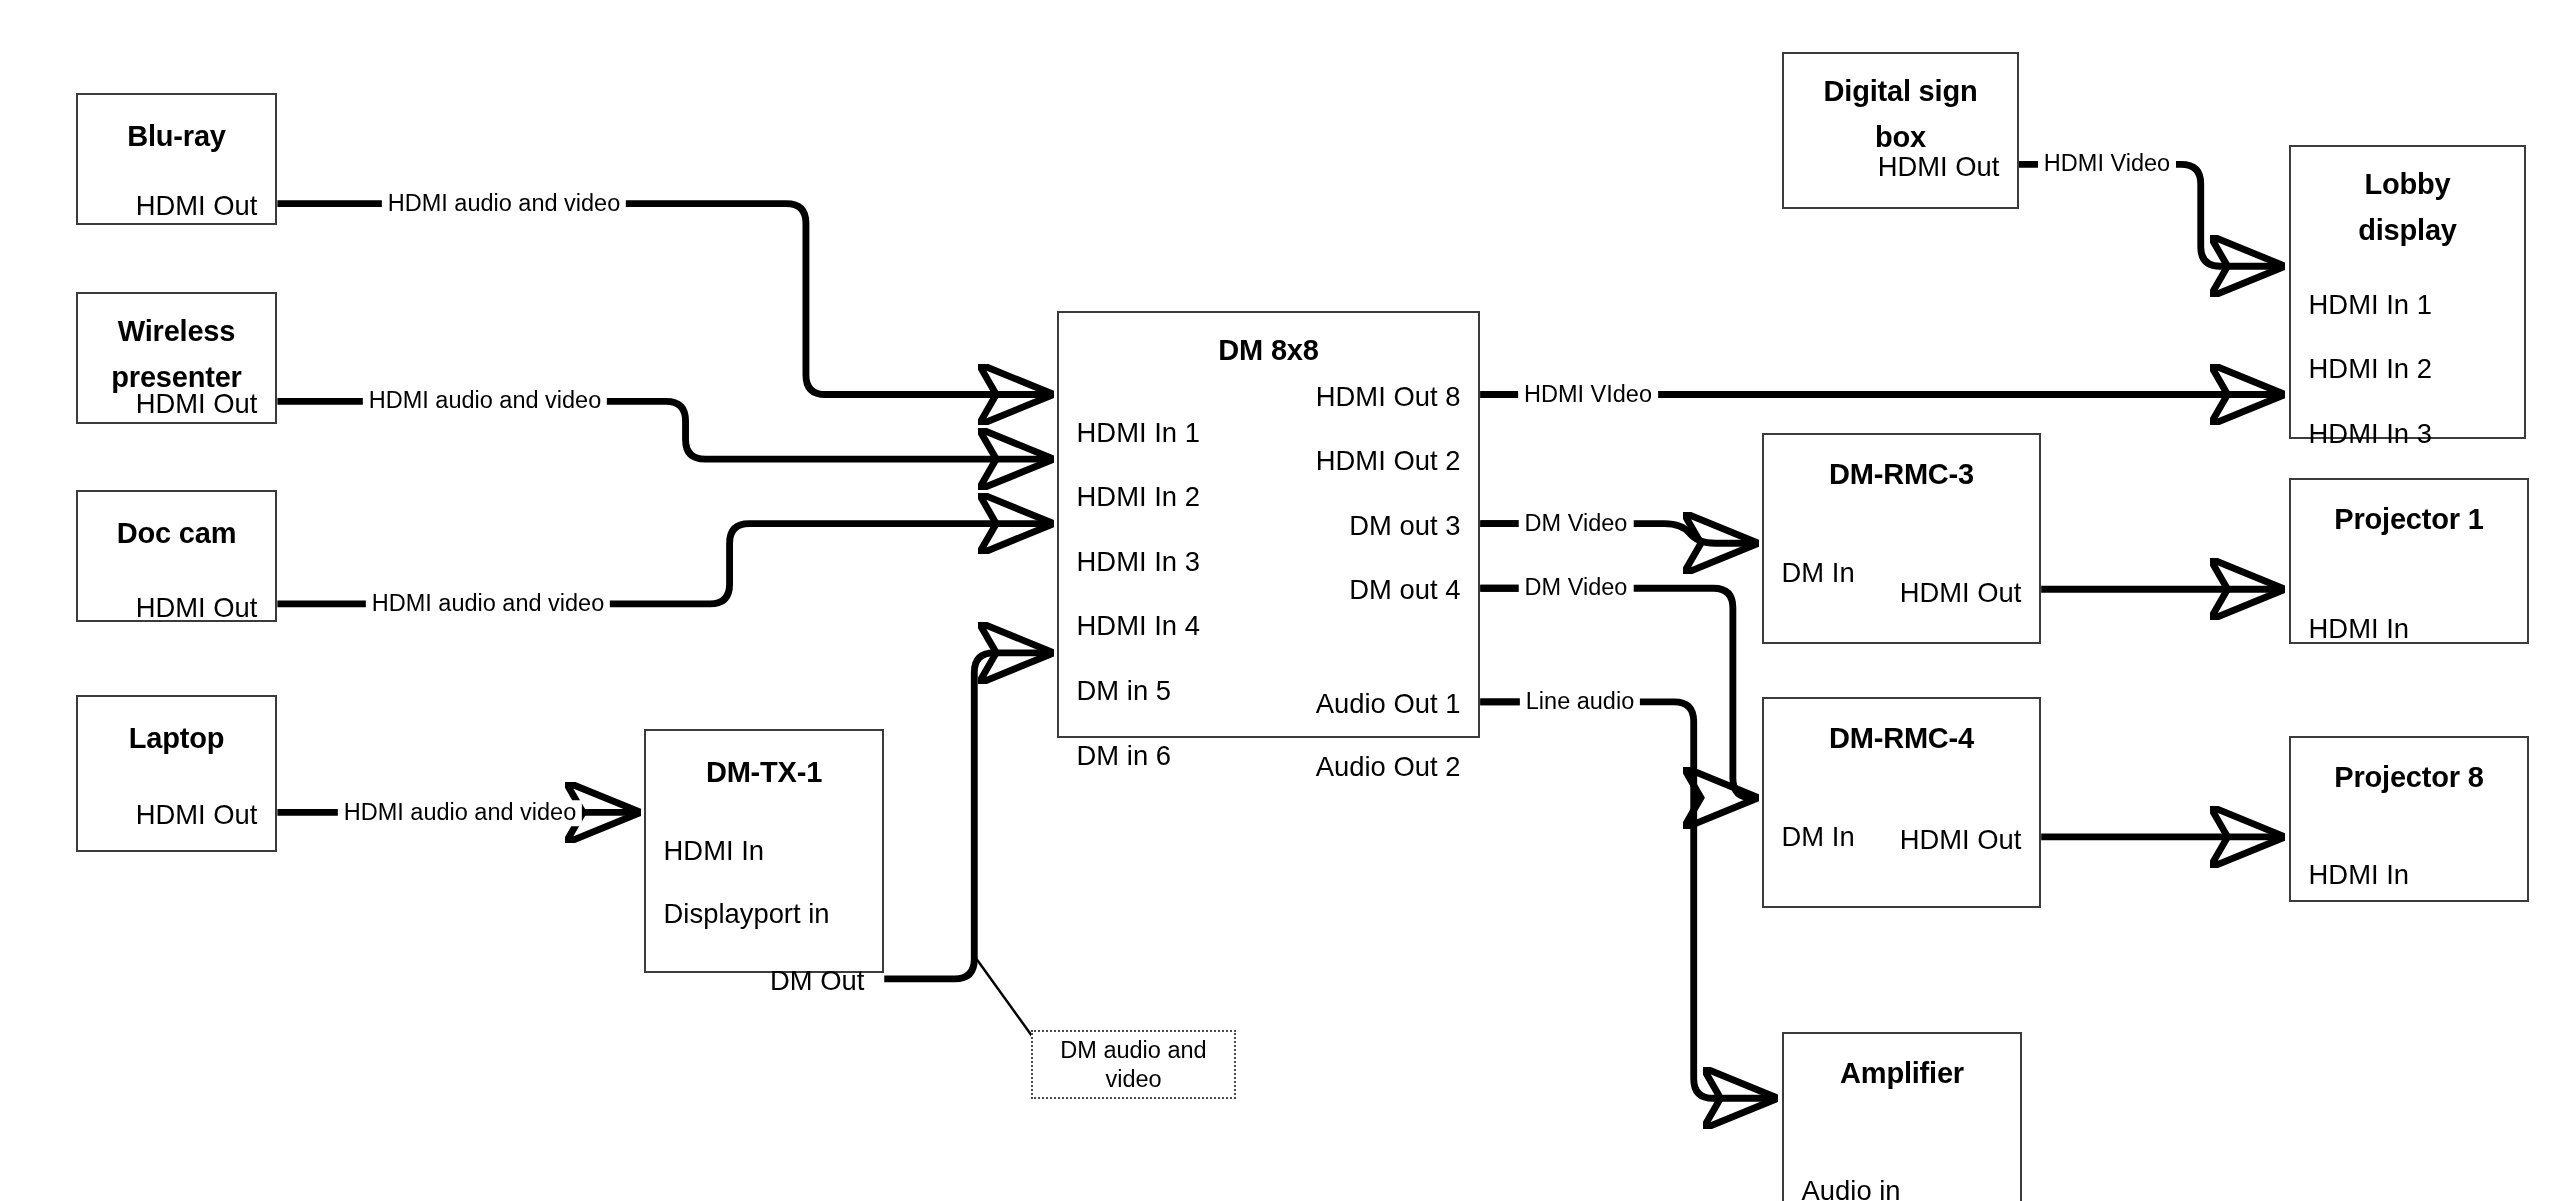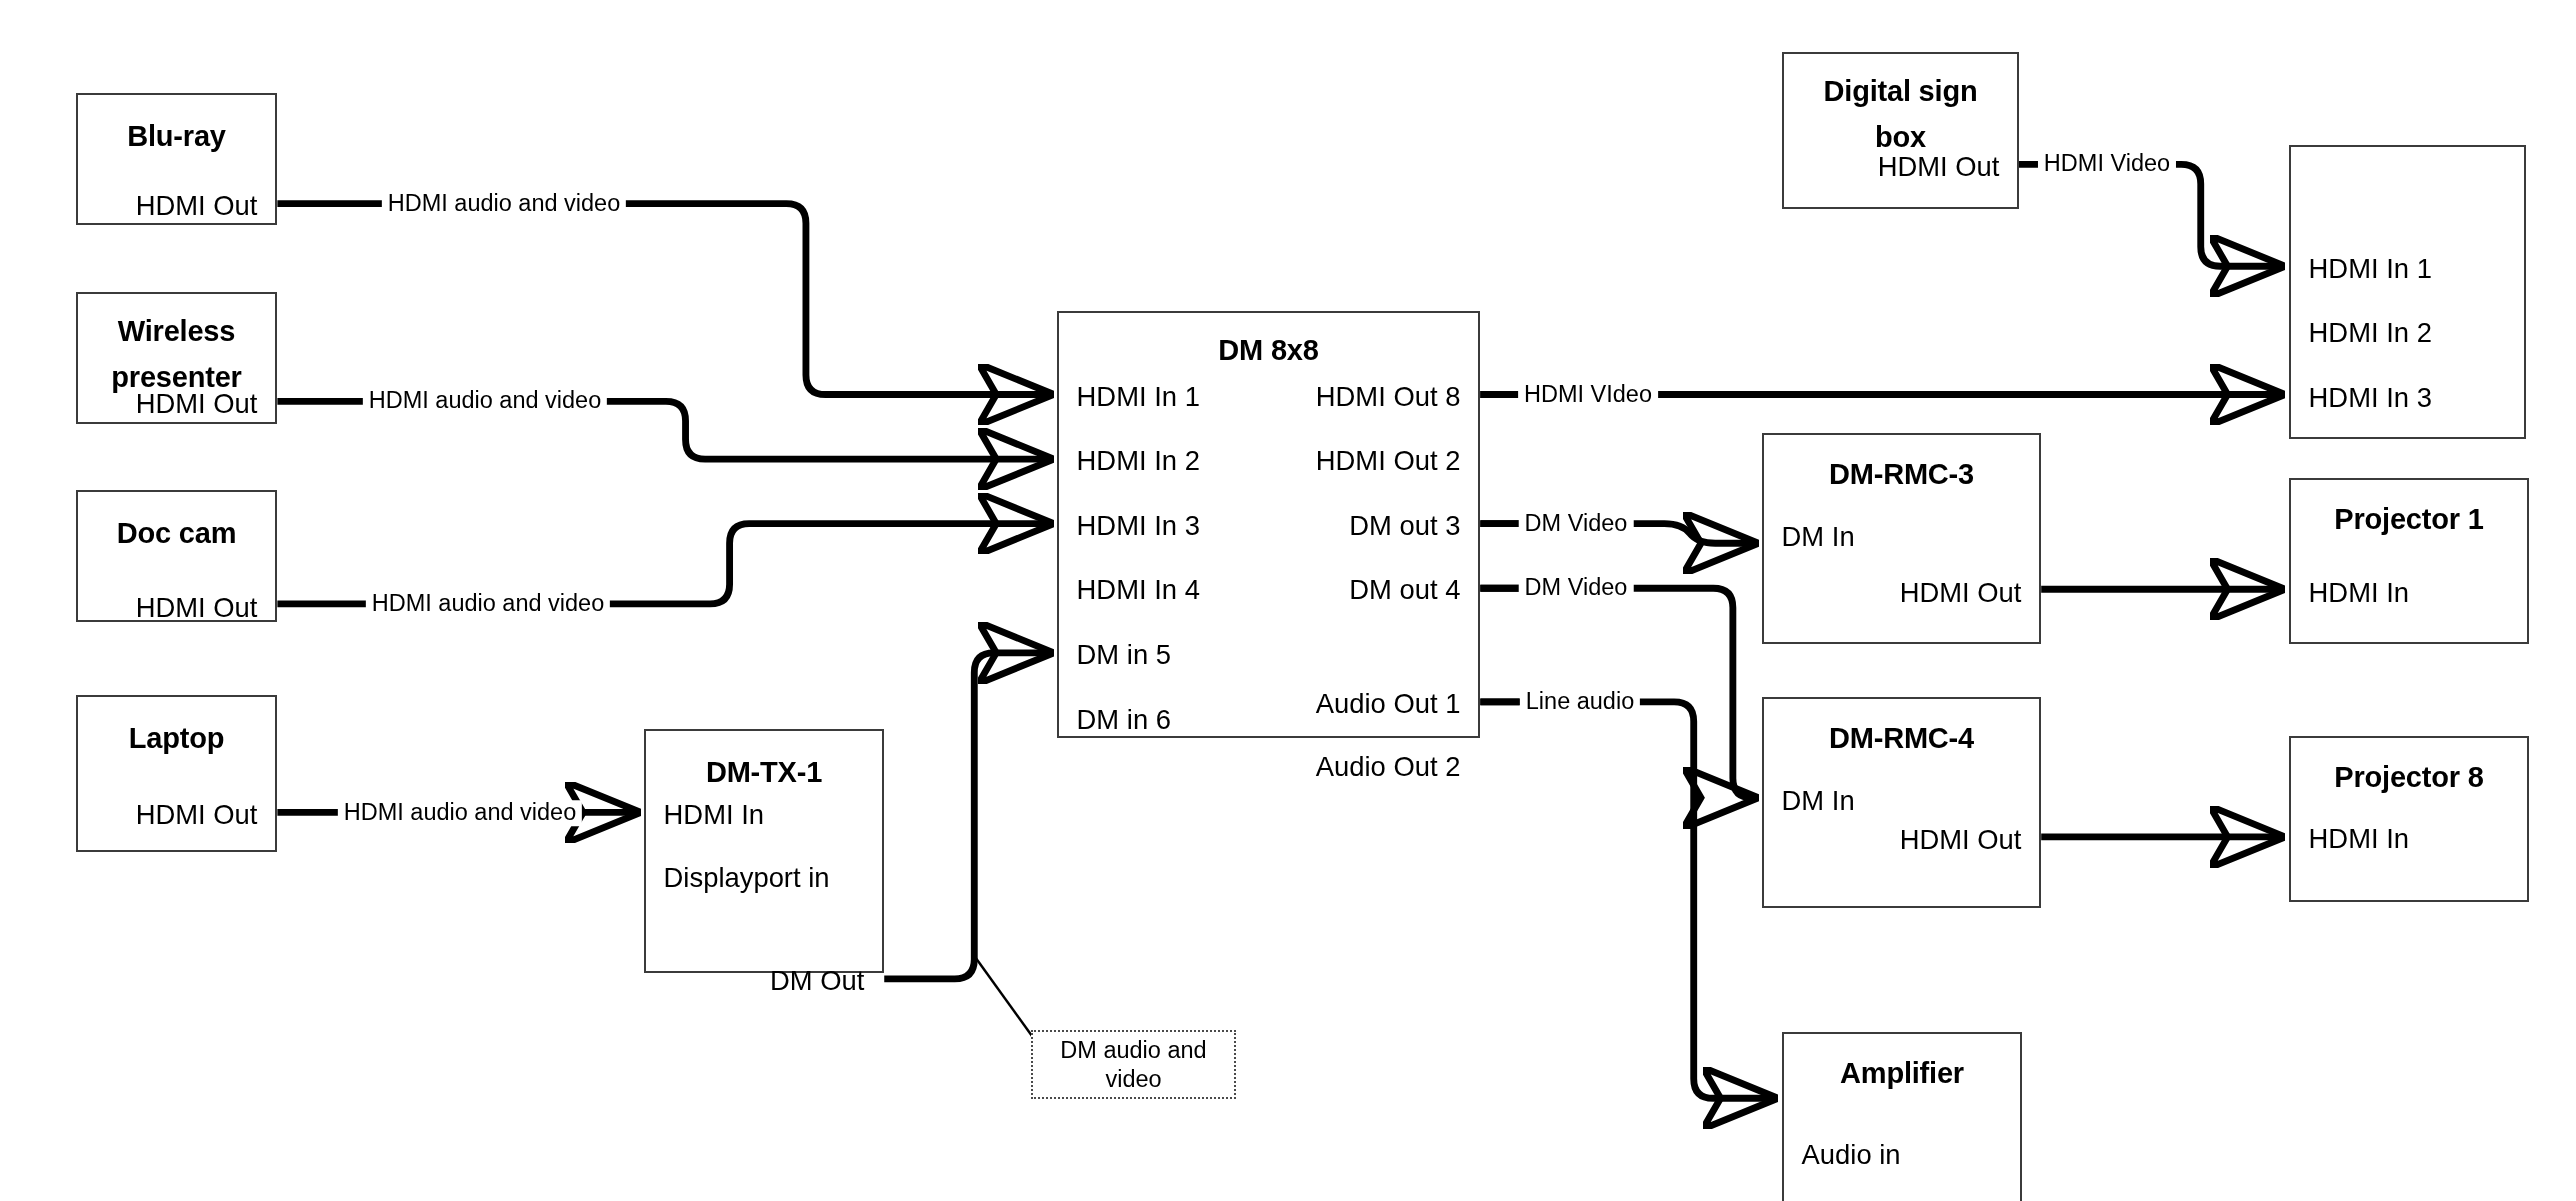--- a/index.html
+++ b/index.html
@@ -32,21 +32,21 @@
     font-size:29px;
     line-height:46px;
     letter-spacing:-0.2px;
   }
   .port{
     position:absolute;
     font-size:27.4px;
     line-height:29px;
     white-space:nowrap;
   }
-  .port.l{ left:17.6px; text-align:left; }
+  .port.l{ left:17.6px; text-align:left;margin-top:36px; }
   .port.r{ right:17.6px; text-align:right; }
 
   
   .clabel{
     position:absolute;
     font-size:23.5px;
     line-height:25.5px;
     white-space:nowrap;
     background:#ffffff;
     padding:0 5.9px;
@@ -171,20 +171,21 @@
     <div class="port r" style="top:376px;">Audio Out 1</div>
     <div class="port r" style="top:439px;">Audio Out 2</div>
   </div>
 
   <div class="box" style="left:1782px; top:52px; width:237px; height:157px;">
     <div class="title" style="top:13.7px; padding:0 27.4px;">Digital sign box</div>
     <div class="port r" style="top:98px;">HDMI Out</div>
   </div>
 
   <div class="box" style="left:2289px; top:145px; width:237px; height:294px;">
+    <div class="title" style="top:13.7px; padding:0 33px;">Lobby display</div>
     <div class="port l" style="top:107px;">HDMI In 1</div>
     <div class="port l" style="top:171px;">HDMI In 2</div>
     <div class="port l" style="top:236px;">HDMI In 3</div>
   </div>
 
   <div class="box" style="left:1762px; top:433px; width:279px; height:211px;">
     <div class="title" style="top:15.7px;">DM-RMC-3</div>
     <div class="port l" style="top:87px;">DM In</div>
     <div class="port r" style="top:143px;">HDMI Out</div>
   </div>

